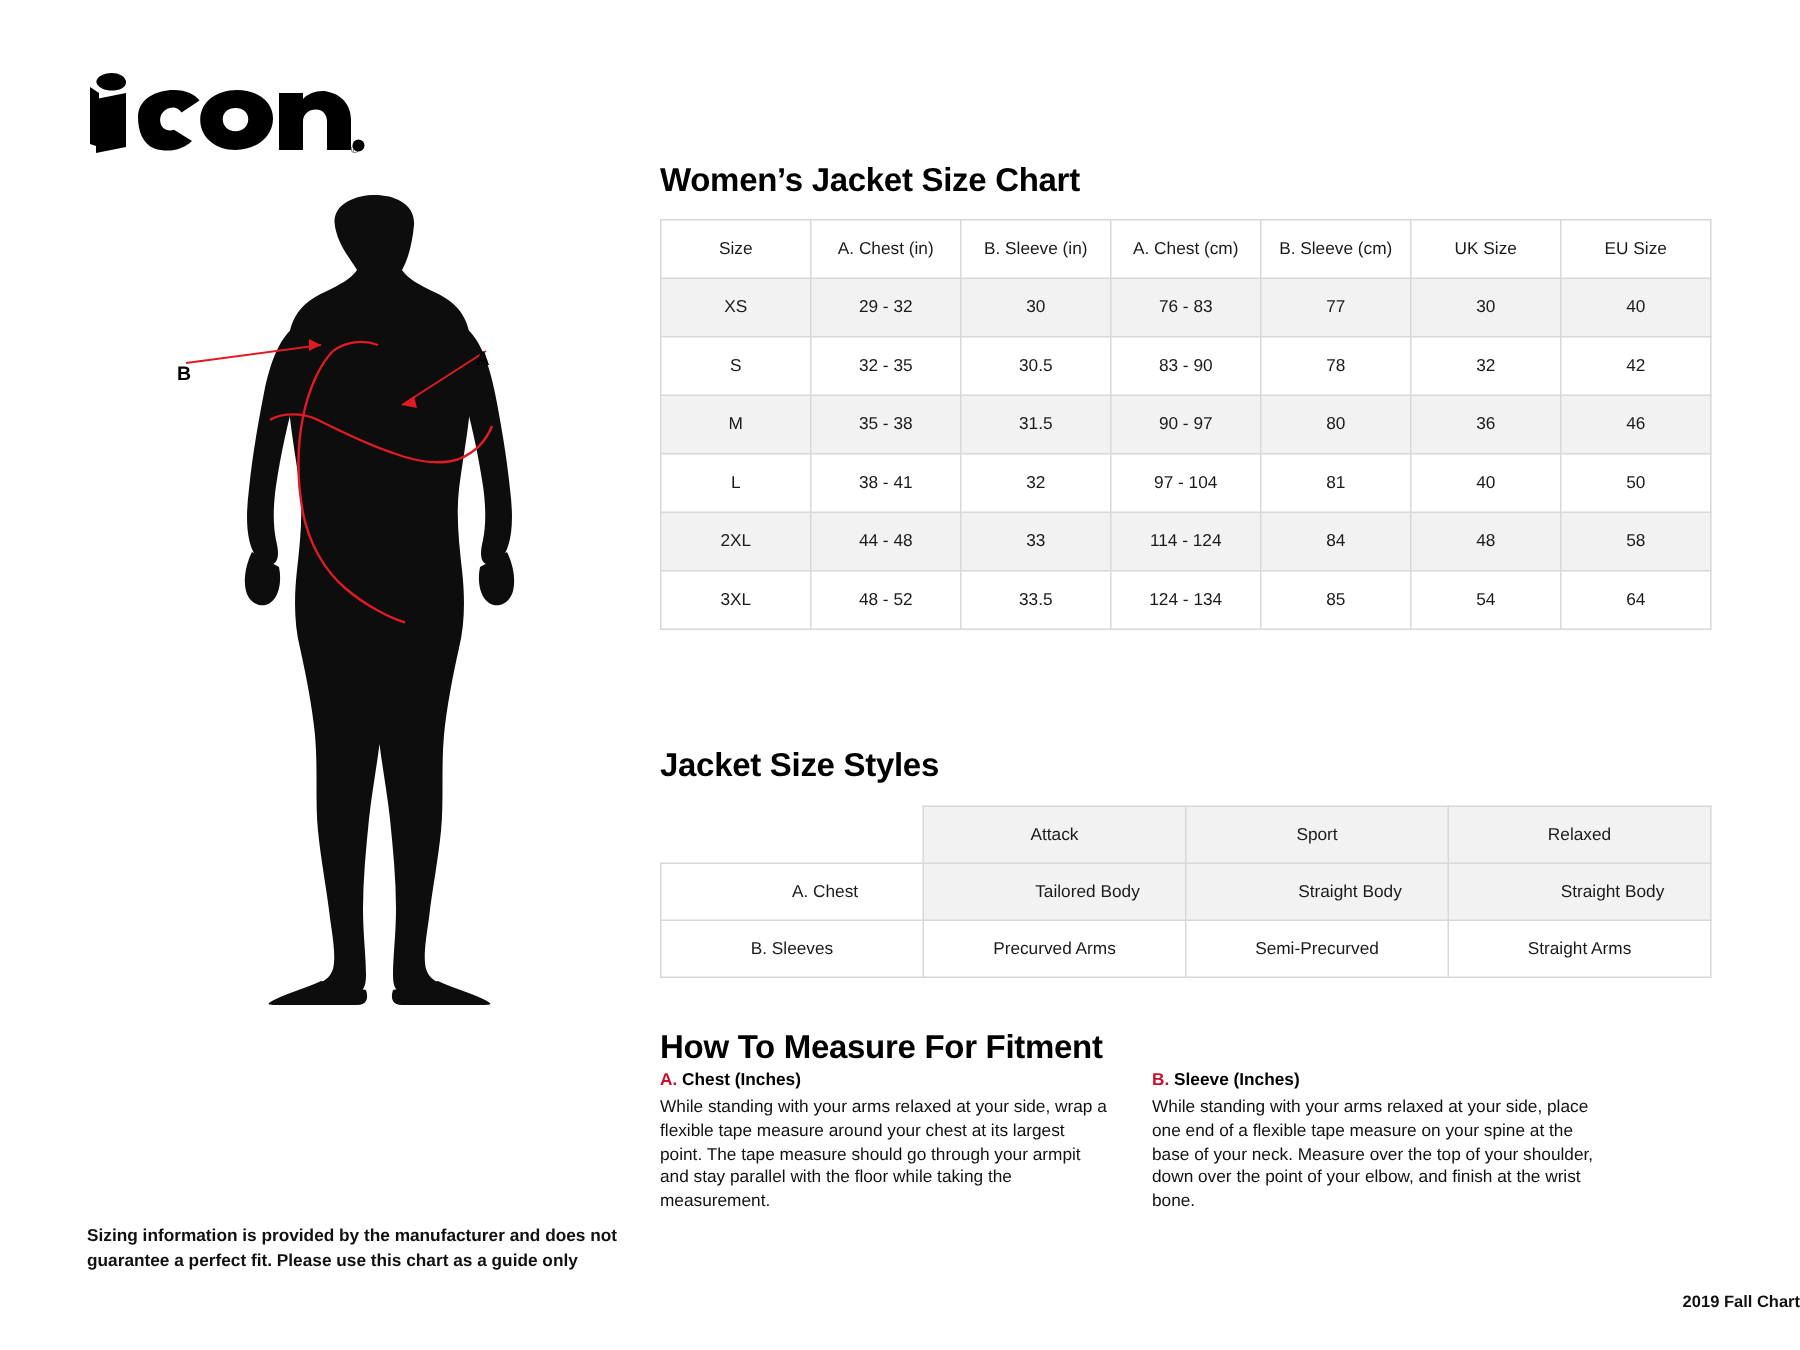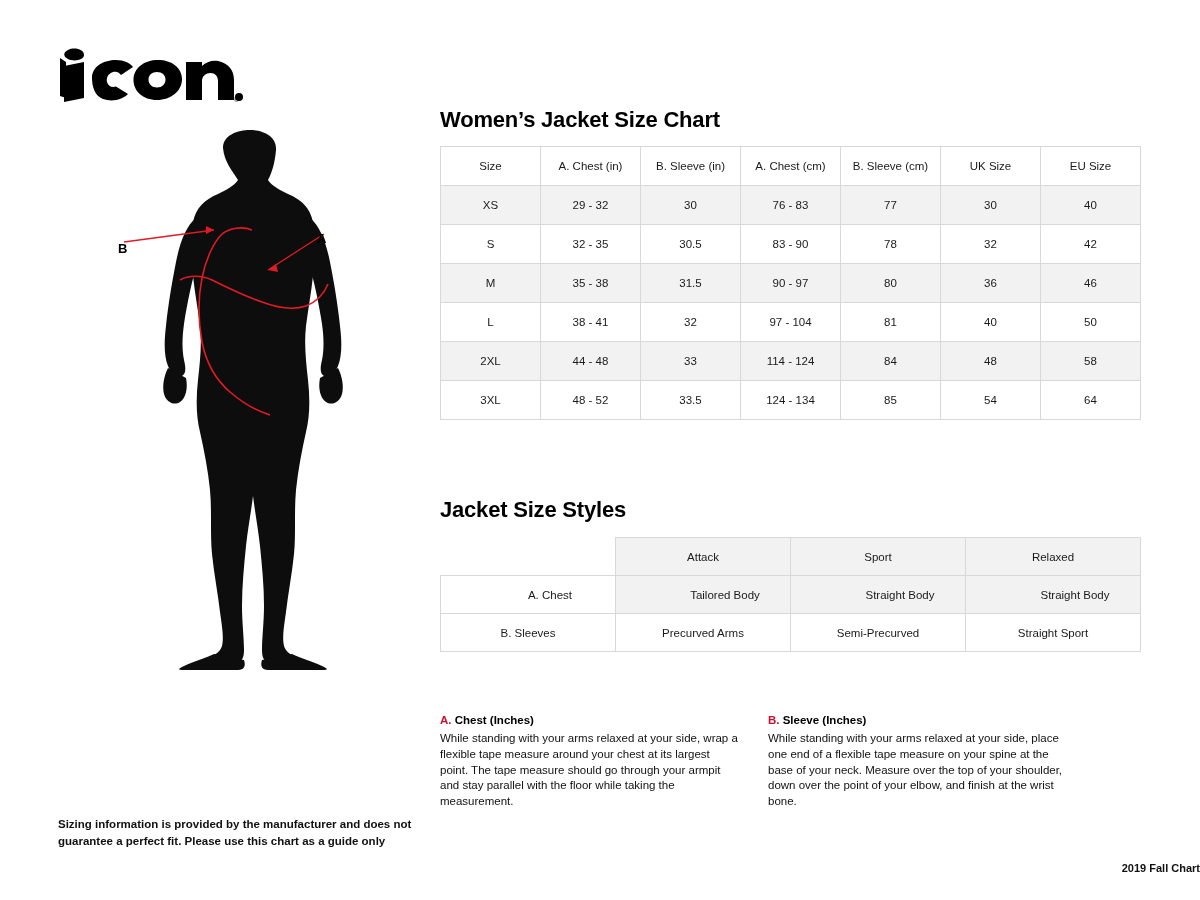--- a/index.html
+++ b/index.html
@@ -347,25 +347,26 @@
       <tr>
         <td>A. Chest</td>
         <td>Tailored Body</td>
         <td>Straight Body</td>
         <td>Straight Body</td>
       </tr>
       <tr>
         <td>B. Sleeves</td>
         <td>Precurved Arms</td>
         <td>Semi-Precurved</td>
-        <td>Straight Sport</td>
+        <td>Straight Arms</td>
       </tr>
     </tbody>
   </table>
 
+  <h2 class="section-title title-measure">How To Measure For Fitment</h2>
 
   <div class="measure-block measure-a">
     <div class="measure-head">
       <span class="ltr">A.</span>
       <span>Chest (Inches)</span>
     </div>
     <div class="measure-body">While standing with your arms relaxed at your side, wrap a flexible tape measure around your chest at its largest point. The tape measure should go through your armpit and stay parallel with the floor while taking the measurement.</div>
   </div>
 
   <div class="measure-block measure-b">

